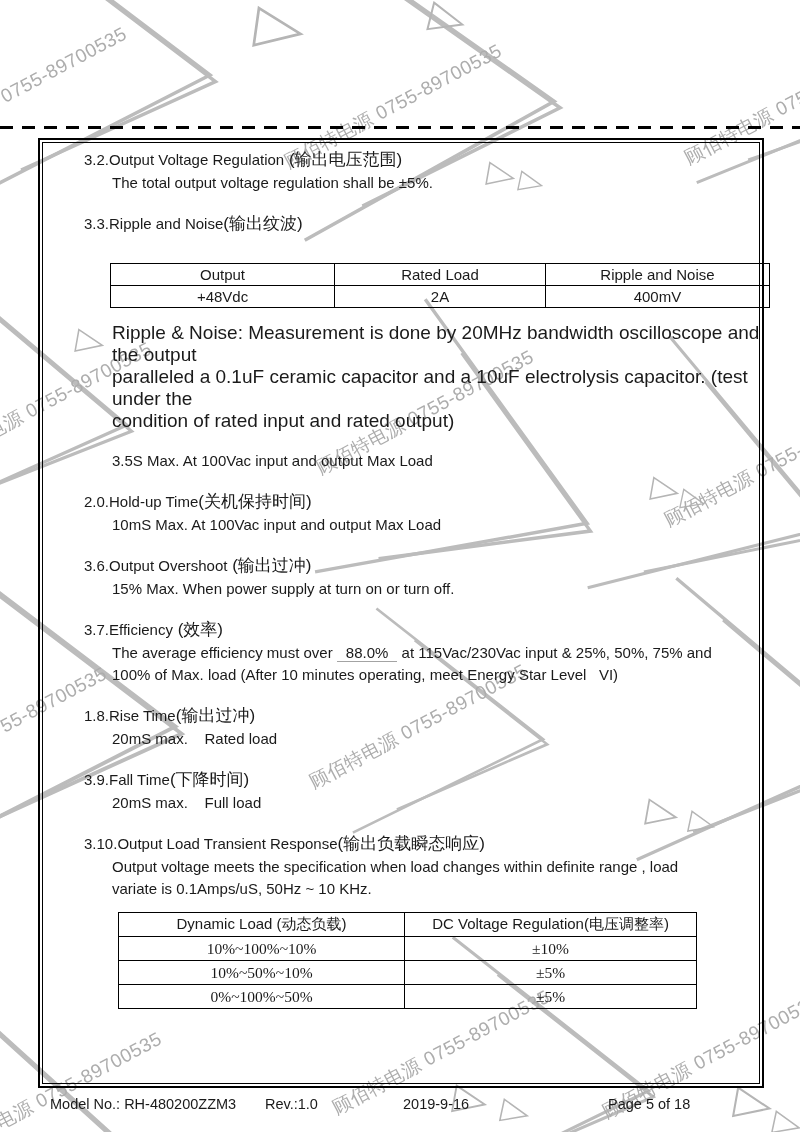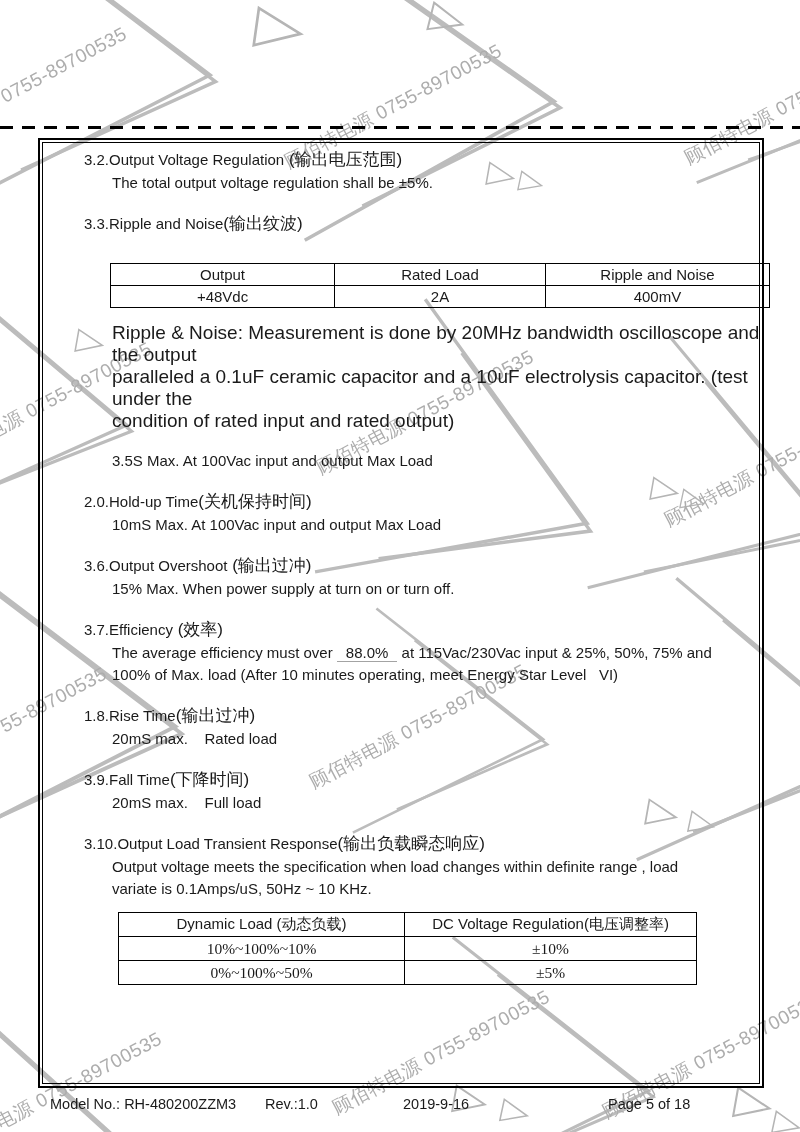--- a/index.html
+++ b/index.html
@@ -228,20 +228,24 @@
     <tbody>
         <tr>
       <td>Dynamic Load (动态负载)</td>
       <td>DC Voltage Regulation(电压调整率)</td>
     </tr>
     <tr>
       <td class="serif">10%~100%~10%</td>
       <td class="serif">±10%</td>
     </tr>
     <tr>
+      <td class="serif">10%~50%~10%</td>
+      <td class="serif">±5%</td>
+    </tr>
+    <tr>
       <td class="serif">0%~100%~50%</td>
       <td class="serif">±5%</td>
     </tr>
   </tbody>
     </table>
 
 </div>
 
 <div class="footer">
   <span class="f-model">Model No.: RH-480200ZZM3</span>

